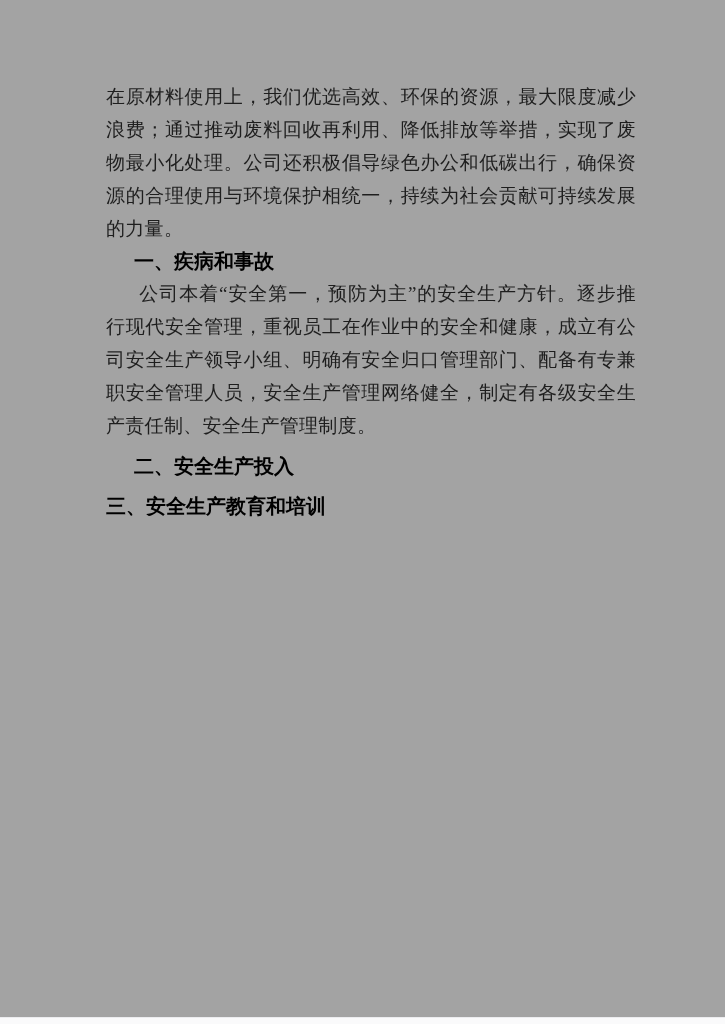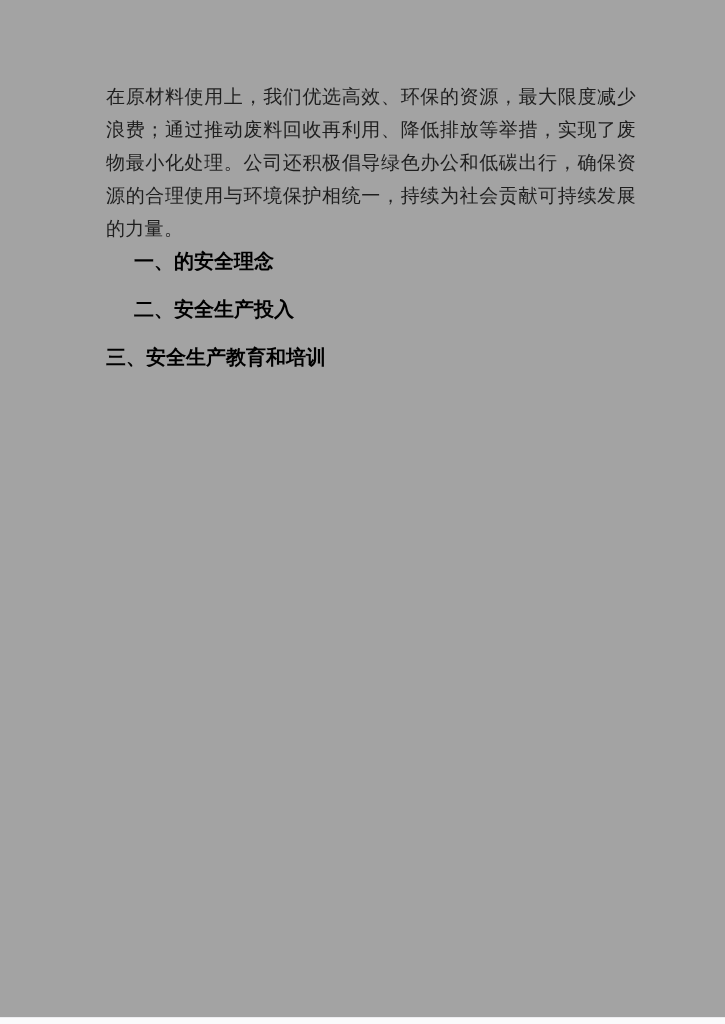--- a/index.html
+++ b/index.html
@@ -49,43 +49,44 @@
     font-size: 20px;
     line-height: 32px;
     font-weight: bold;
     color: #000000;
     font-family: "Liberation Sans", "DejaVu Sans", sans-serif;
   }
   .heading-indent {
     text-indent: 28px;
   }
   .section-gap {
-    margin-top: 16px;
+    margin-top: 8px;
   }
   .bottom-edge {
     position: absolute;
     left: 0;
     right: 0;
     bottom: 0;
     height: 6px;
     background: #fafafb;
     border-top: 1px solid #ececef;
   }
 </style>
 </head>
 <body>
 
 <div class="page">
   <div class="content">
 
     <p class="body-text">在原材料使用上，我们优选高效、环保的资源，最大限度减少浪费；通过推动废料回收再利用、降低排放等举措，实现了废物最小化处理。公司还积极倡导绿色办公和低碳出行，确保资源的合理使用与环境保护相统一，持续为社会贡献可持续发展的力量。</p>
 
 
-    <h3 class="section-heading heading-indent">一、的安全理念</h3>
+    <h3 class="section-heading heading-indent">一、疾病和事故</h3>
 
+    <p class="body-text body-indent">公司本着“安全第一，预防为主”的安全生产方针。逐步推行现代安全管理，重视员工在作业中的安全和健康，成立有公司安全生产领导小组、明确有安全归口管理部门、配备有专兼职安全管理人员，安全生产管理网络健全，制定有各级安全生产责任制、安全生产管理制度。</p>
 
     <h3 class="section-heading heading-indent section-gap">二、安全生产投入</h3>
 
 
     <h3 class="section-heading section-gap">三、安全生产教育和培训</h3>
 
 
   </div>
 
   <div class="bottom-edge"></div>

